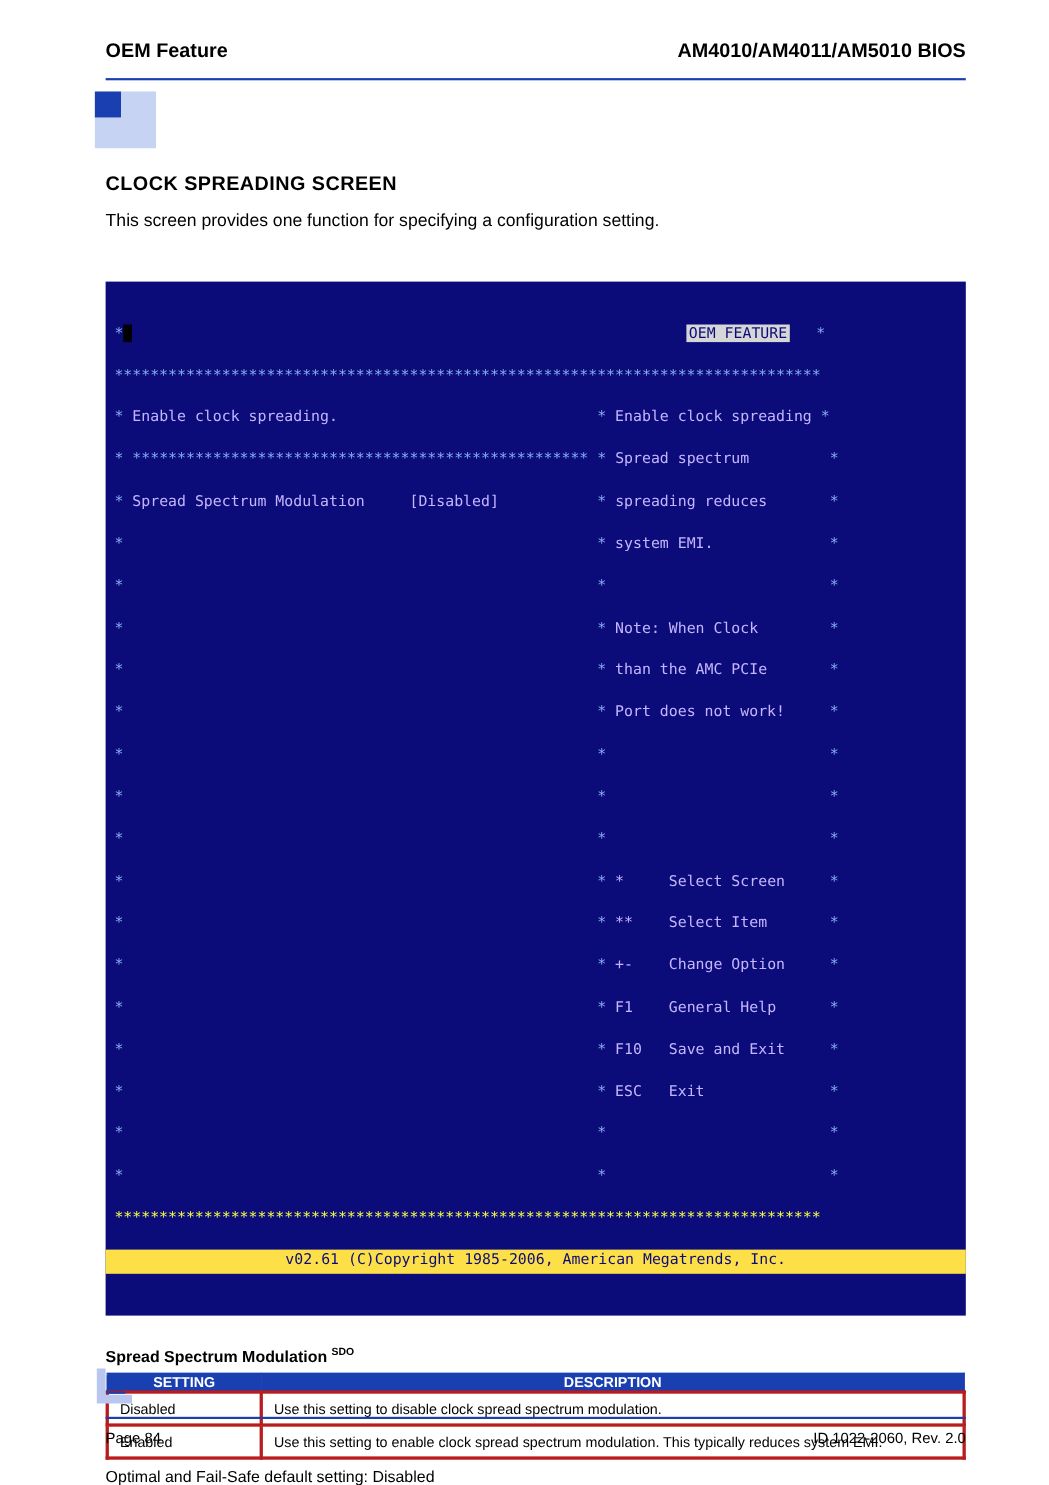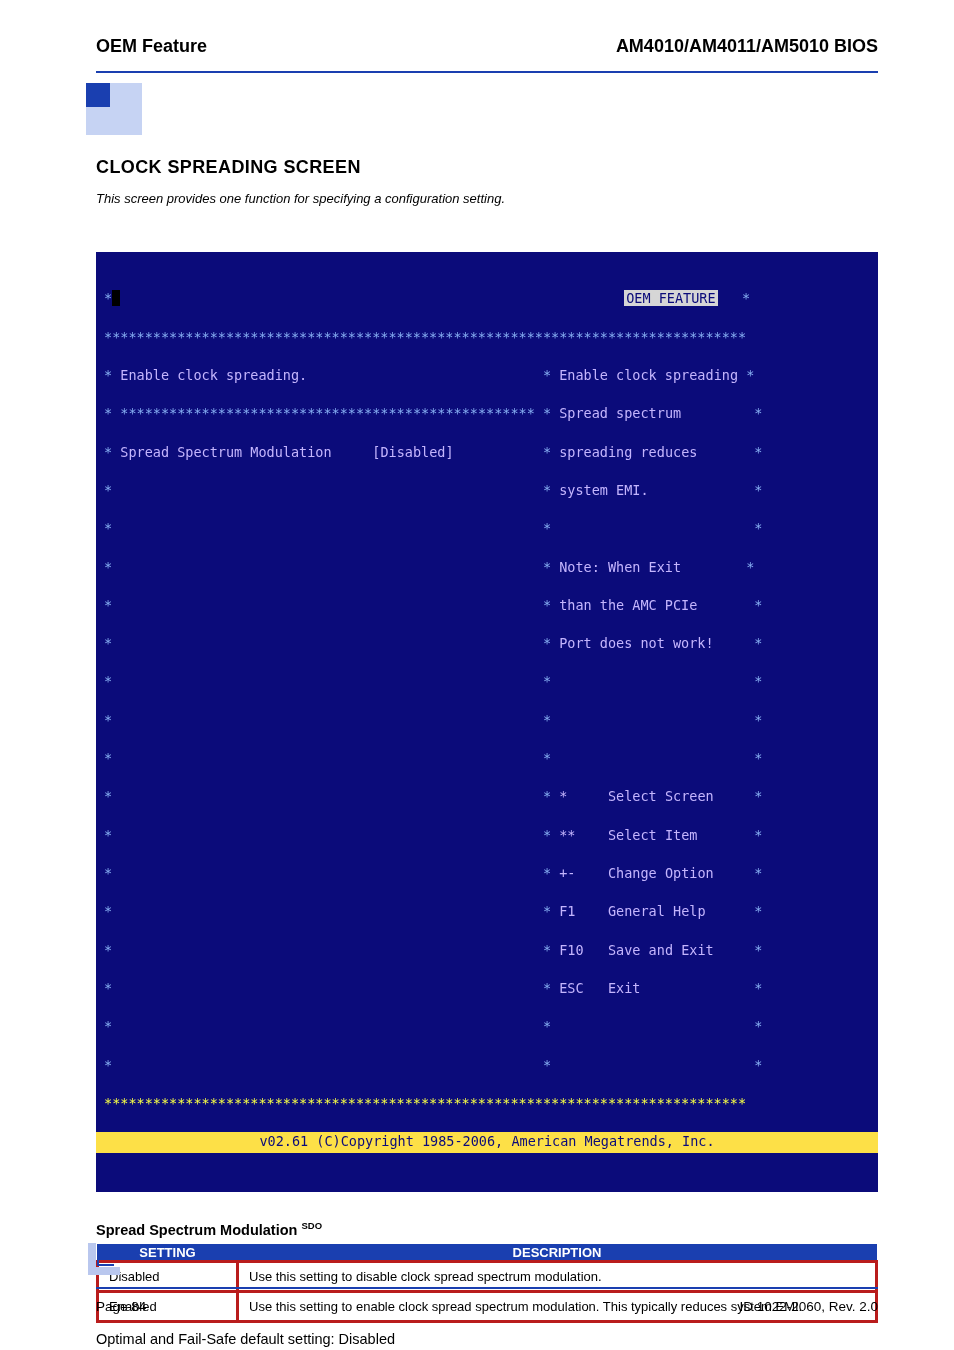--- a/index.html
+++ b/index.html
@@ -37,24 +37,23 @@
     margin: 0 0 22px -10px;
   }
   .logo svg { display: block; }
   .h2 {
     font-size: 18px;
     font-weight: bold;
     margin: 10px 0 12px;
     letter-spacing: 0.4px;
   }
   .para {
-    font-size: 13px;
+    font-size: 16px;
     margin: 0 0 20px 0;
     line-height: 1.4;
-    font-style: italic;
   }
   .bios {
     background: #0b0b7a;
     color: #fff;
     font-family: "Lucida Console", Consolas, monospace;
     font-size: 13.5px;
     line-height: 1.42;
     padding: 18px 0 0 0;
     white-space: pre;
     margin-top: 44px;
@@ -144,21 +143,21 @@
   <p class="para">This screen provides one function for specifying a configuration setting.</p>
 
   <div class="bios">
 <div class="bios-row"><span class="cyan">*</span><span class="grey"> </span>                                                              <span class="inv-badge">OEM FEATURE</span>   <span class="cyan">*</span></div>
 <div class="bios-row"><span class="cyan">*******************************************************************************</span></div>
 <div class="bios-row"><span class="cyan">*</span> <span class="white">Enable clock spreading.</span>                             <span class="cyan">*</span> <span class="white">Enable clock spreading</span> <span class="cyan">*</span></div>
 <div class="bios-row"><span class="cyan">*</span> <span class="cyan">***************************************************</span> <span class="cyan">*</span> <span class="white">Spread spectrum</span>         <span class="cyan">*</span></div>
 <div class="bios-row"><span class="cyan">*</span> <span class="white">Spread Spectrum Modulation</span>     <span class="white">[Disabled]</span>           <span class="cyan">*</span> <span class="white">spreading reduces</span>       <span class="cyan">*</span></div>
 <div class="bios-row"><span class="cyan">*</span>                                                     <span class="cyan">*</span> <span class="white">system EMI.</span>             <span class="cyan">*</span></div>
 <div class="bios-row"><span class="cyan">*</span>                                                     <span class="cyan">*</span>                         <span class="cyan">*</span></div>
-<div class="bios-row"><span class="cyan">*</span>                                                     <span class="cyan">*</span> <span class="white">Note: When Exit</span>        <span class="cyan">*</span></div>
+<div class="bios-row"><span class="cyan">*</span>                                                     <span class="cyan">*</span> <span class="white">Note: When Clock</span>        <span class="cyan">*</span></div>
 <div class="bios-row"><span class="cyan">*</span>                                                     <span class="cyan">*</span> <span class="white">than the AMC PCIe</span>       <span class="cyan">*</span></div>
 <div class="bios-row"><span class="cyan">*</span>                                                     <span class="cyan">*</span> <span class="white">Port does not work!</span>     <span class="cyan">*</span></div>
 <div class="bios-row"><span class="cyan">*</span>                                                     <span class="cyan">*</span>                         <span class="cyan">*</span></div>
 <div class="bios-row"><span class="cyan">*</span>                                                     <span class="cyan">*</span>                         <span class="cyan">*</span></div>
 <div class="bios-row"><span class="cyan">*</span>                                                     <span class="cyan">*</span>                         <span class="cyan">*</span></div>
 <div class="bios-row"><span class="cyan">*</span>                                                     <span class="cyan">*</span> <span class="white">*</span>     <span class="white">Select Screen</span>     <span class="cyan">*</span></div>
 <div class="bios-row"><span class="cyan">*</span>                                                     <span class="cyan">*</span> <span class="white">**</span>    <span class="white">Select Item</span>       <span class="cyan">*</span></div>
 <div class="bios-row"><span class="cyan">*</span>                                                     <span class="cyan">*</span> <span class="white">+-</span>    <span class="white">Change Option</span>     <span class="cyan">*</span></div>
 <div class="bios-row"><span class="cyan">*</span>                                                     <span class="cyan">*</span> <span class="white">F1</span>    <span class="white">General Help</span>      <span class="cyan">*</span></div>
 <div class="bios-row"><span class="cyan">*</span>                                                     <span class="cyan">*</span> <span class="white">F10</span>   <span class="white">Save and Exit</span>     <span class="cyan">*</span></div>

